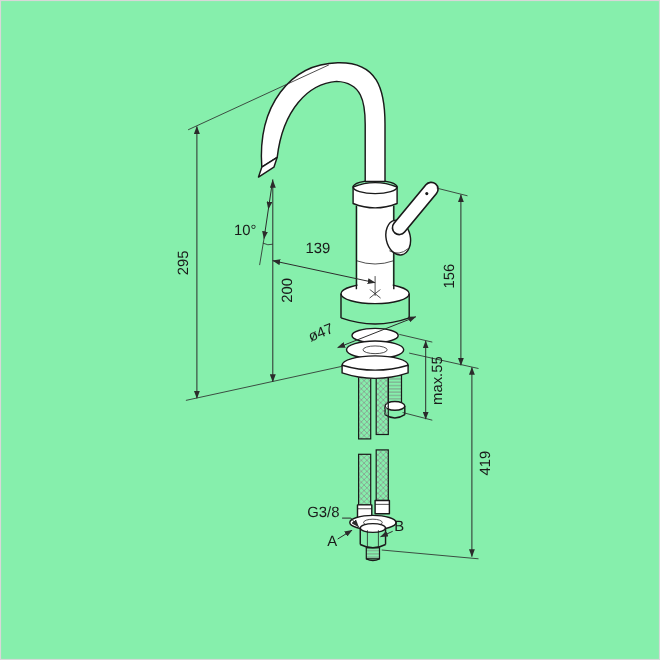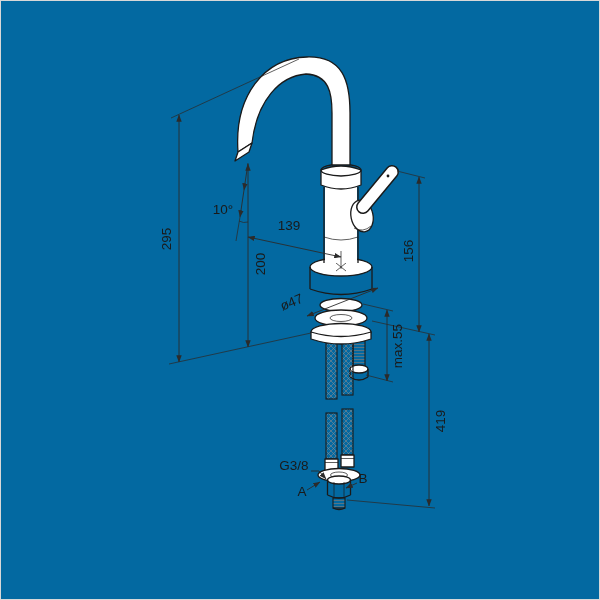--- a/index.html
+++ b/index.html
@@ -1,19 +1,19 @@
 <!DOCTYPE html>
 <html><head>
 <meta charset="utf-8">
 <style>
   html,body { margin:0; padding:0; background:#ffffff; }
   .canvas {
     position:relative;
     width:600px; height:600px;
-    background:#0369a1;
+    background:#86efac;
     border:1px solid #d8d8d8;
     box-sizing:border-box;
     font-family:"Liberation Sans", sans-serif;
   }
   svg { display:block; }
   .obj   { fill:#ffffff; stroke:#1a1a1a; stroke-width:1.3; stroke-linejoin:round; }
   .objnf { fill:none;    stroke:#1a1a1a; stroke-width:1.3; stroke-linejoin:round; }
   .thin  { fill:none;    stroke:#1a1a1a; stroke-width:0.7; }
   .dim   { fill:none;    stroke:#2b2b2b; stroke-width:0.9; }
   .ext   { fill:none;    stroke:#2b2b2b; stroke-width:0.75; }

